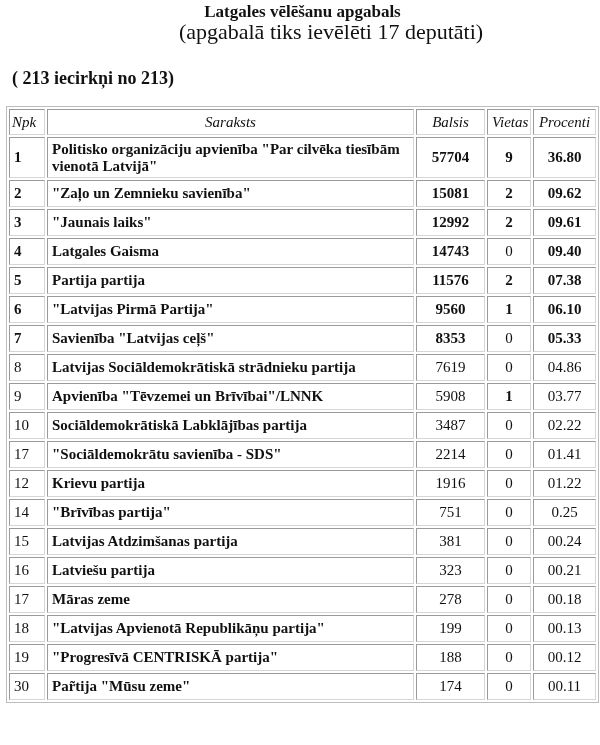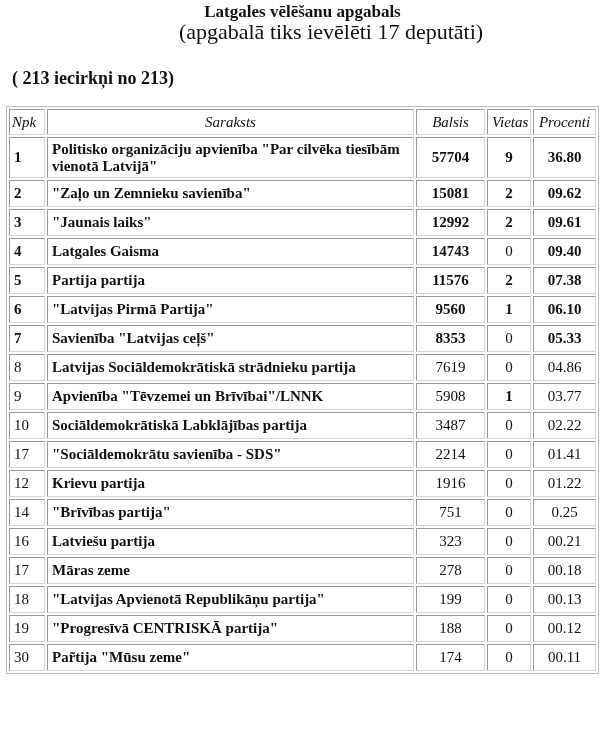--- a/index.html
+++ b/index.html
@@ -160,20 +160,27 @@
         <td class="pct">01.22</td>
       </tr>
       <tr class="row">
         <td class="npk">14</td>
         <td class="name">"Brīvības partija"</td>
         <td class="votes">751</td>
         <td class="seats">0</td>
         <td class="pct">0.25</td>
       </tr>
       <tr class="row">
+        <td class="npk">15</td>
+        <td class="name">Latvijas Atdzimšanas partija</td>
+        <td class="votes">381</td>
+        <td class="seats">0</td>
+        <td class="pct">00.24</td>
+      </tr>
+      <tr class="row">
         <td class="npk">16</td>
         <td class="name">Latviešu partija</td>
         <td class="votes">323</td>
         <td class="seats">0</td>
         <td class="pct">00.21</td>
       </tr>
       <tr class="row">
         <td class="npk">17</td>
         <td class="name">Māras zeme</td>
         <td class="votes">278</td>

